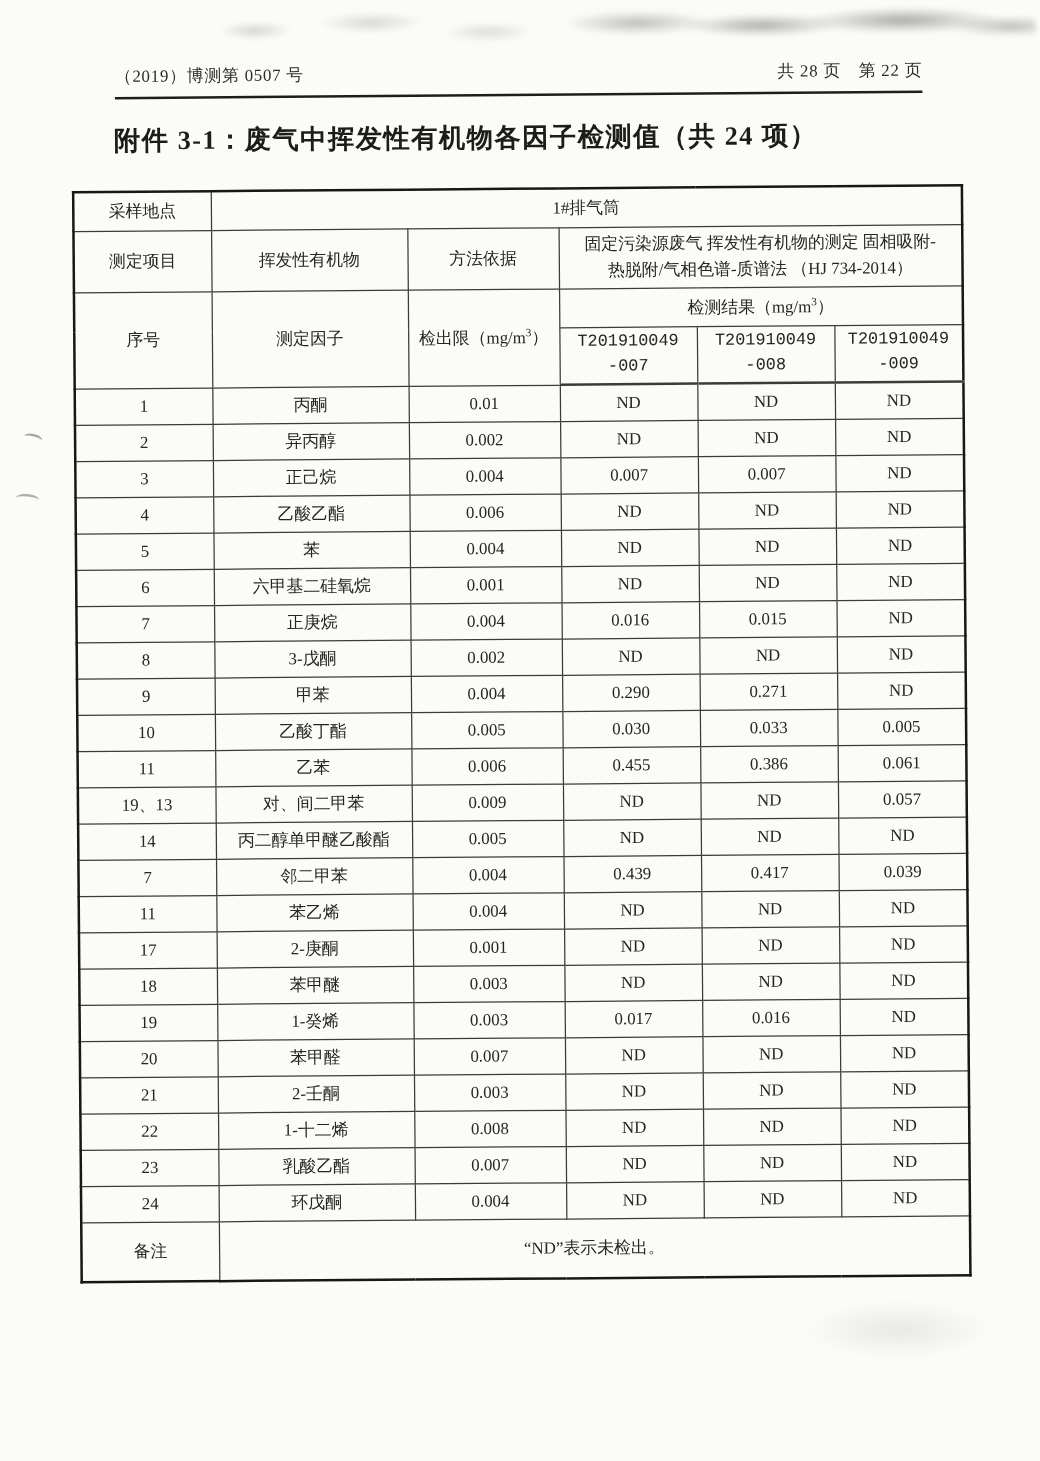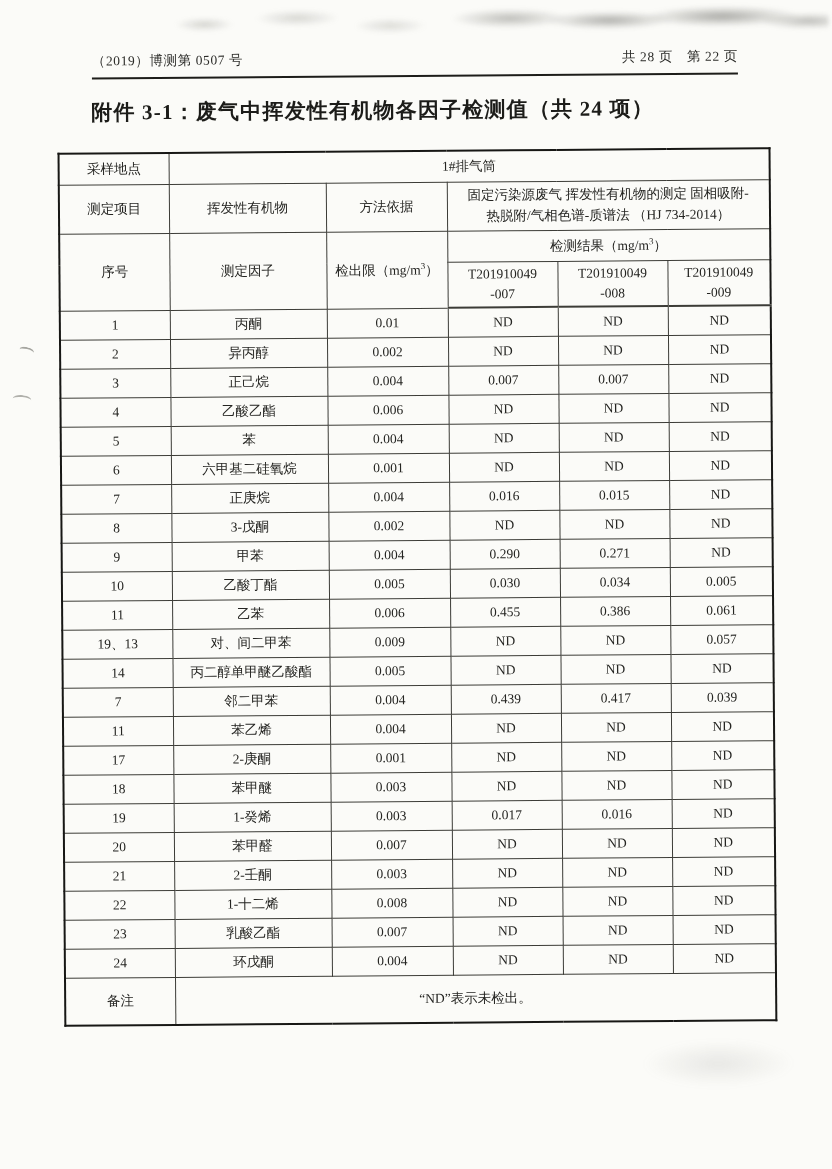--- a/index.html
+++ b/index.html
@@ -63,21 +63,21 @@
     font-size:13.5px; color:#252522; padding:0 4px;
     overflow:hidden;
   }
   tr.h-a td { height:30px; }
   tr.h-b td { height:48px; }
   tr.h-c td { height:30px; }
   tr.h-d td { height:44px; }
   tr.data-row td { height:28px; }
   tr.note-row td { height:46px; }
   td.nowrap { white-space:nowrap; }
-  td.sample-cell { text-align:left; padding-left:9px; font-size:14px; line-height:1.45; }
+  td.sample-cell { text-align:left; padding-left:9px; font-size:14px; line-height:1.45;font-family:Liberation Mono, monospace; }
   td.method-cell { line-height:1.55; padding:2px 6px; }
   tr.h-d td { border-bottom-width:2.1px; }
   sup { font-size:9px; }
 </style>
 </head>
 <body>
 
 <div class="content">
 
   <div class="top-smudge"></div>
@@ -214,21 +214,21 @@
           <td>0.290</td>
           <td>0.271</td>
           <td>ND</td>
         </tr>
 
         <tr class="data-row">
           <td>10</td>
           <td>乙酸丁酯</td>
           <td>0.005</td>
           <td>0.030</td>
-          <td>0.034</td>
+          <td>0.033</td>
           <td>0.005</td>
         </tr>
 
         <tr class="data-row">
           <td>11</td>
           <td>乙苯</td>
           <td>0.006</td>
           <td>0.455</td>
           <td>0.386</td>
           <td>0.061</td>

